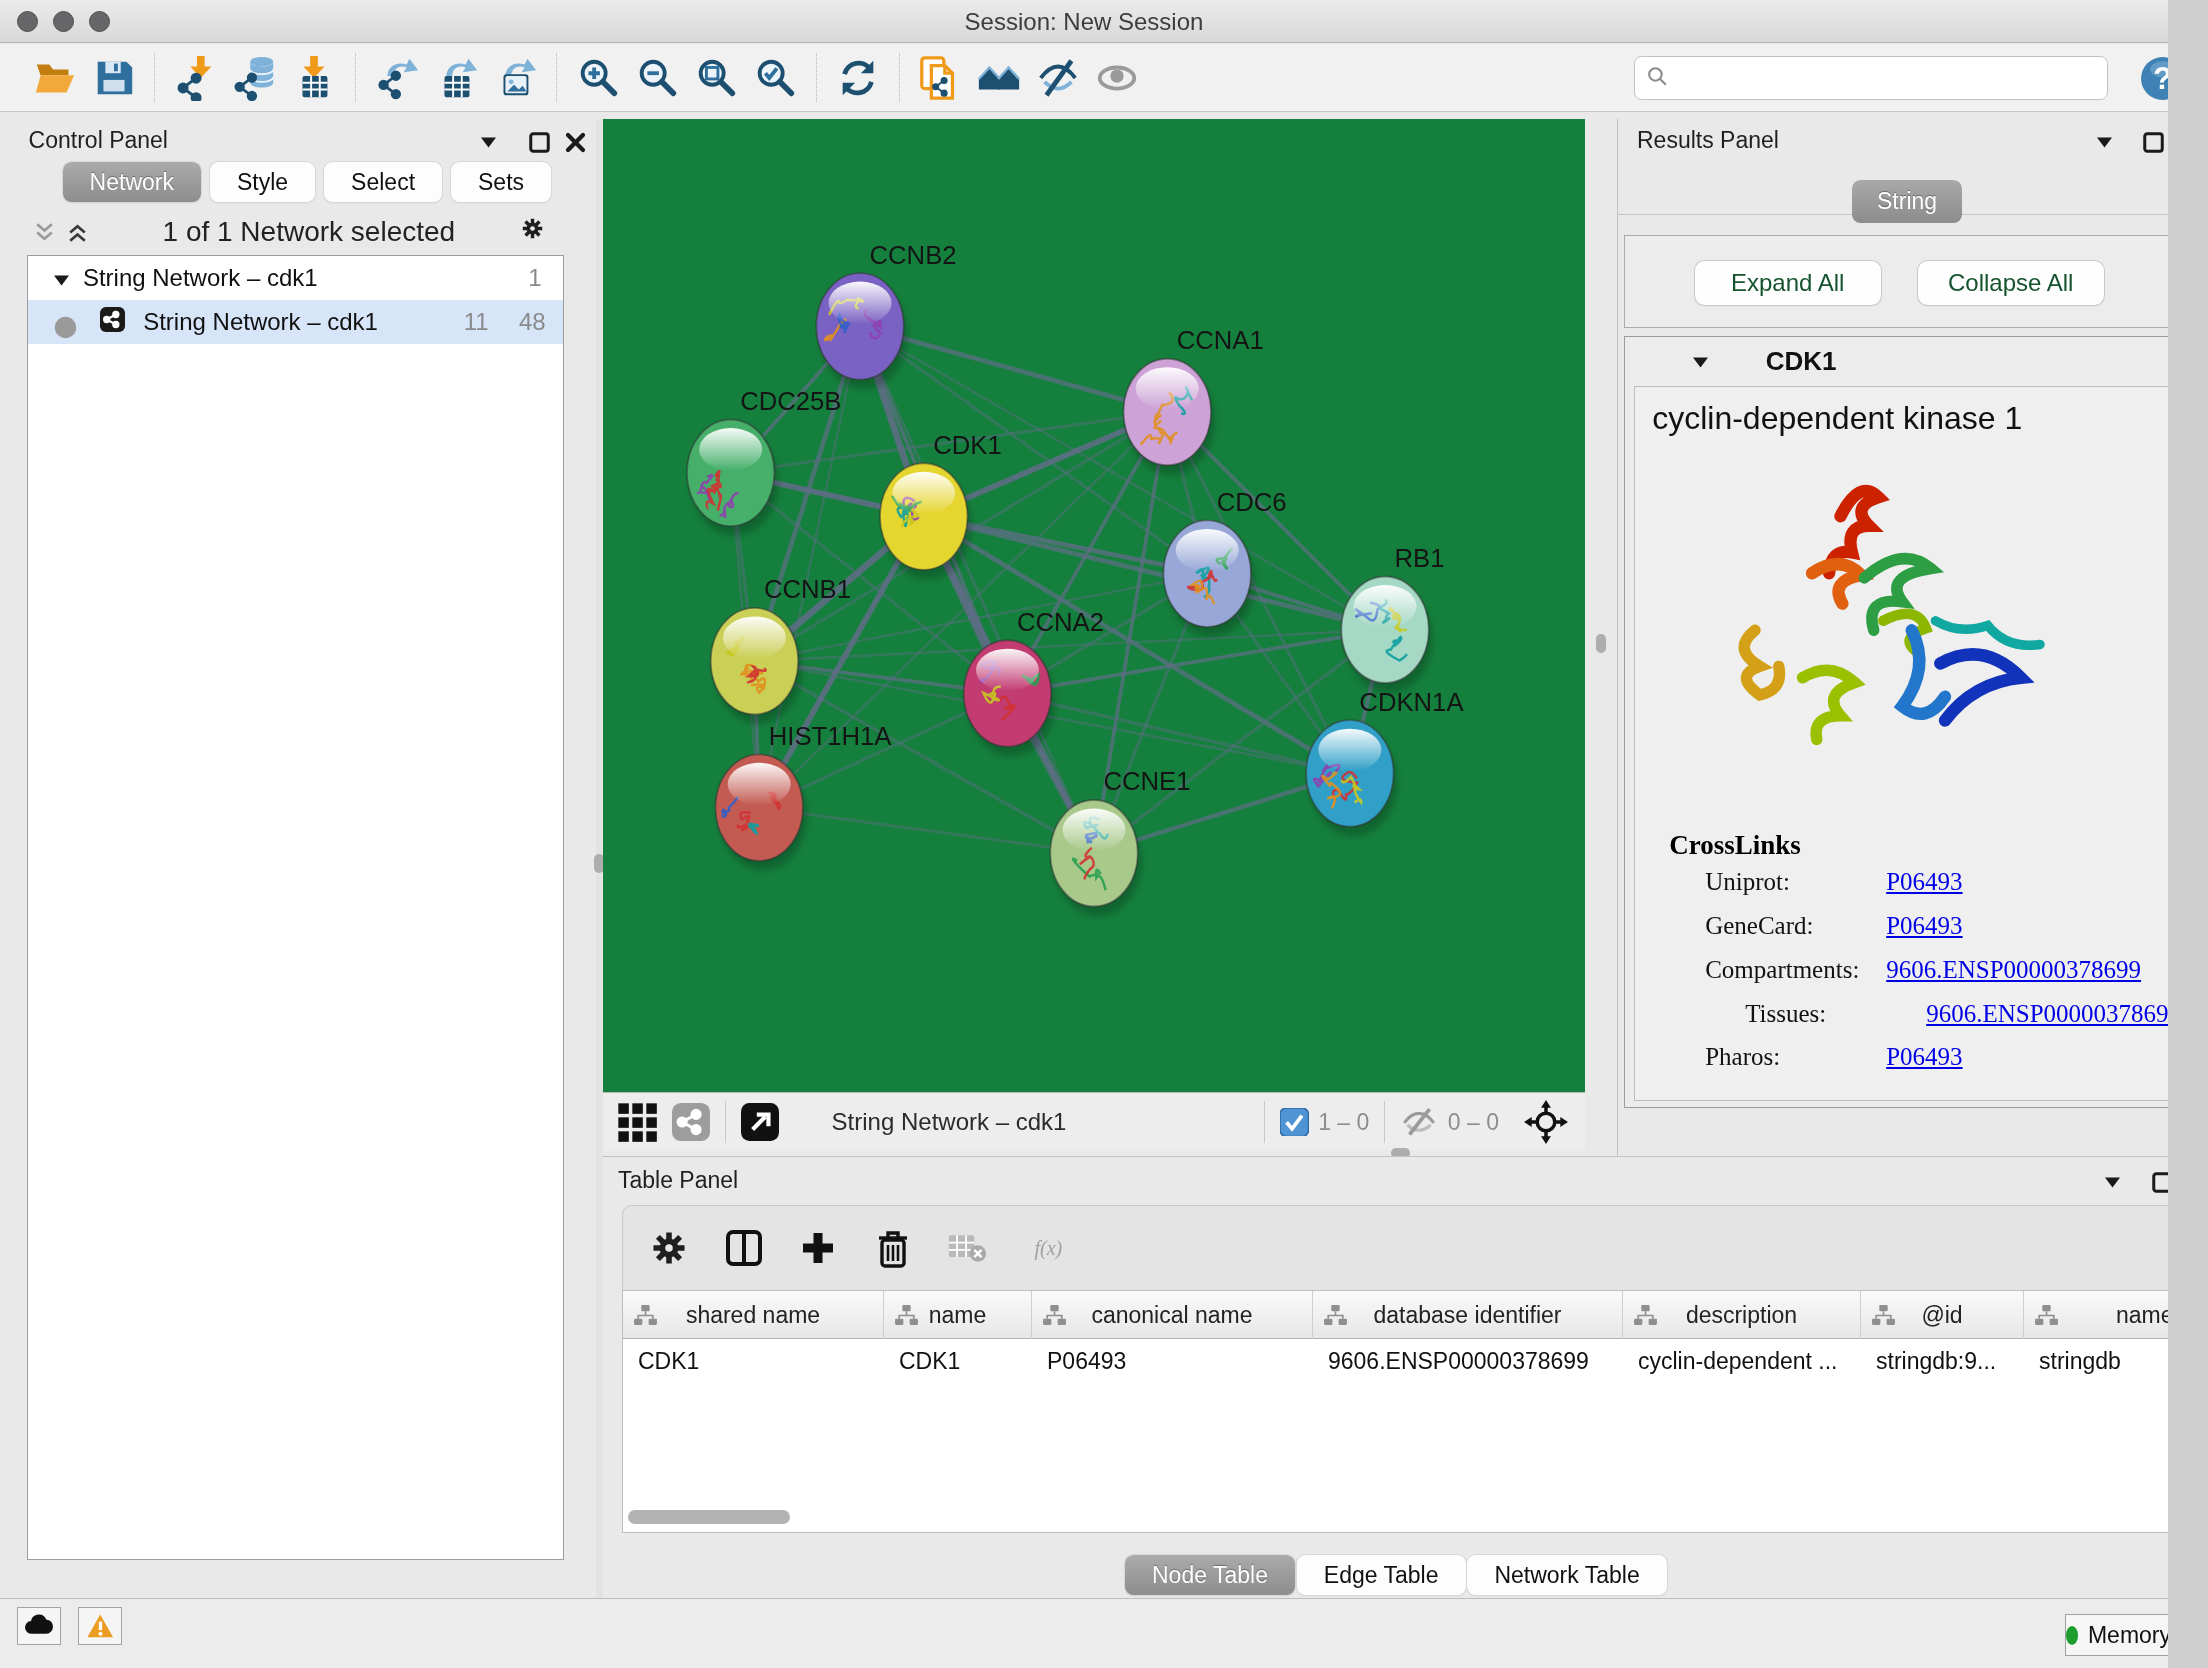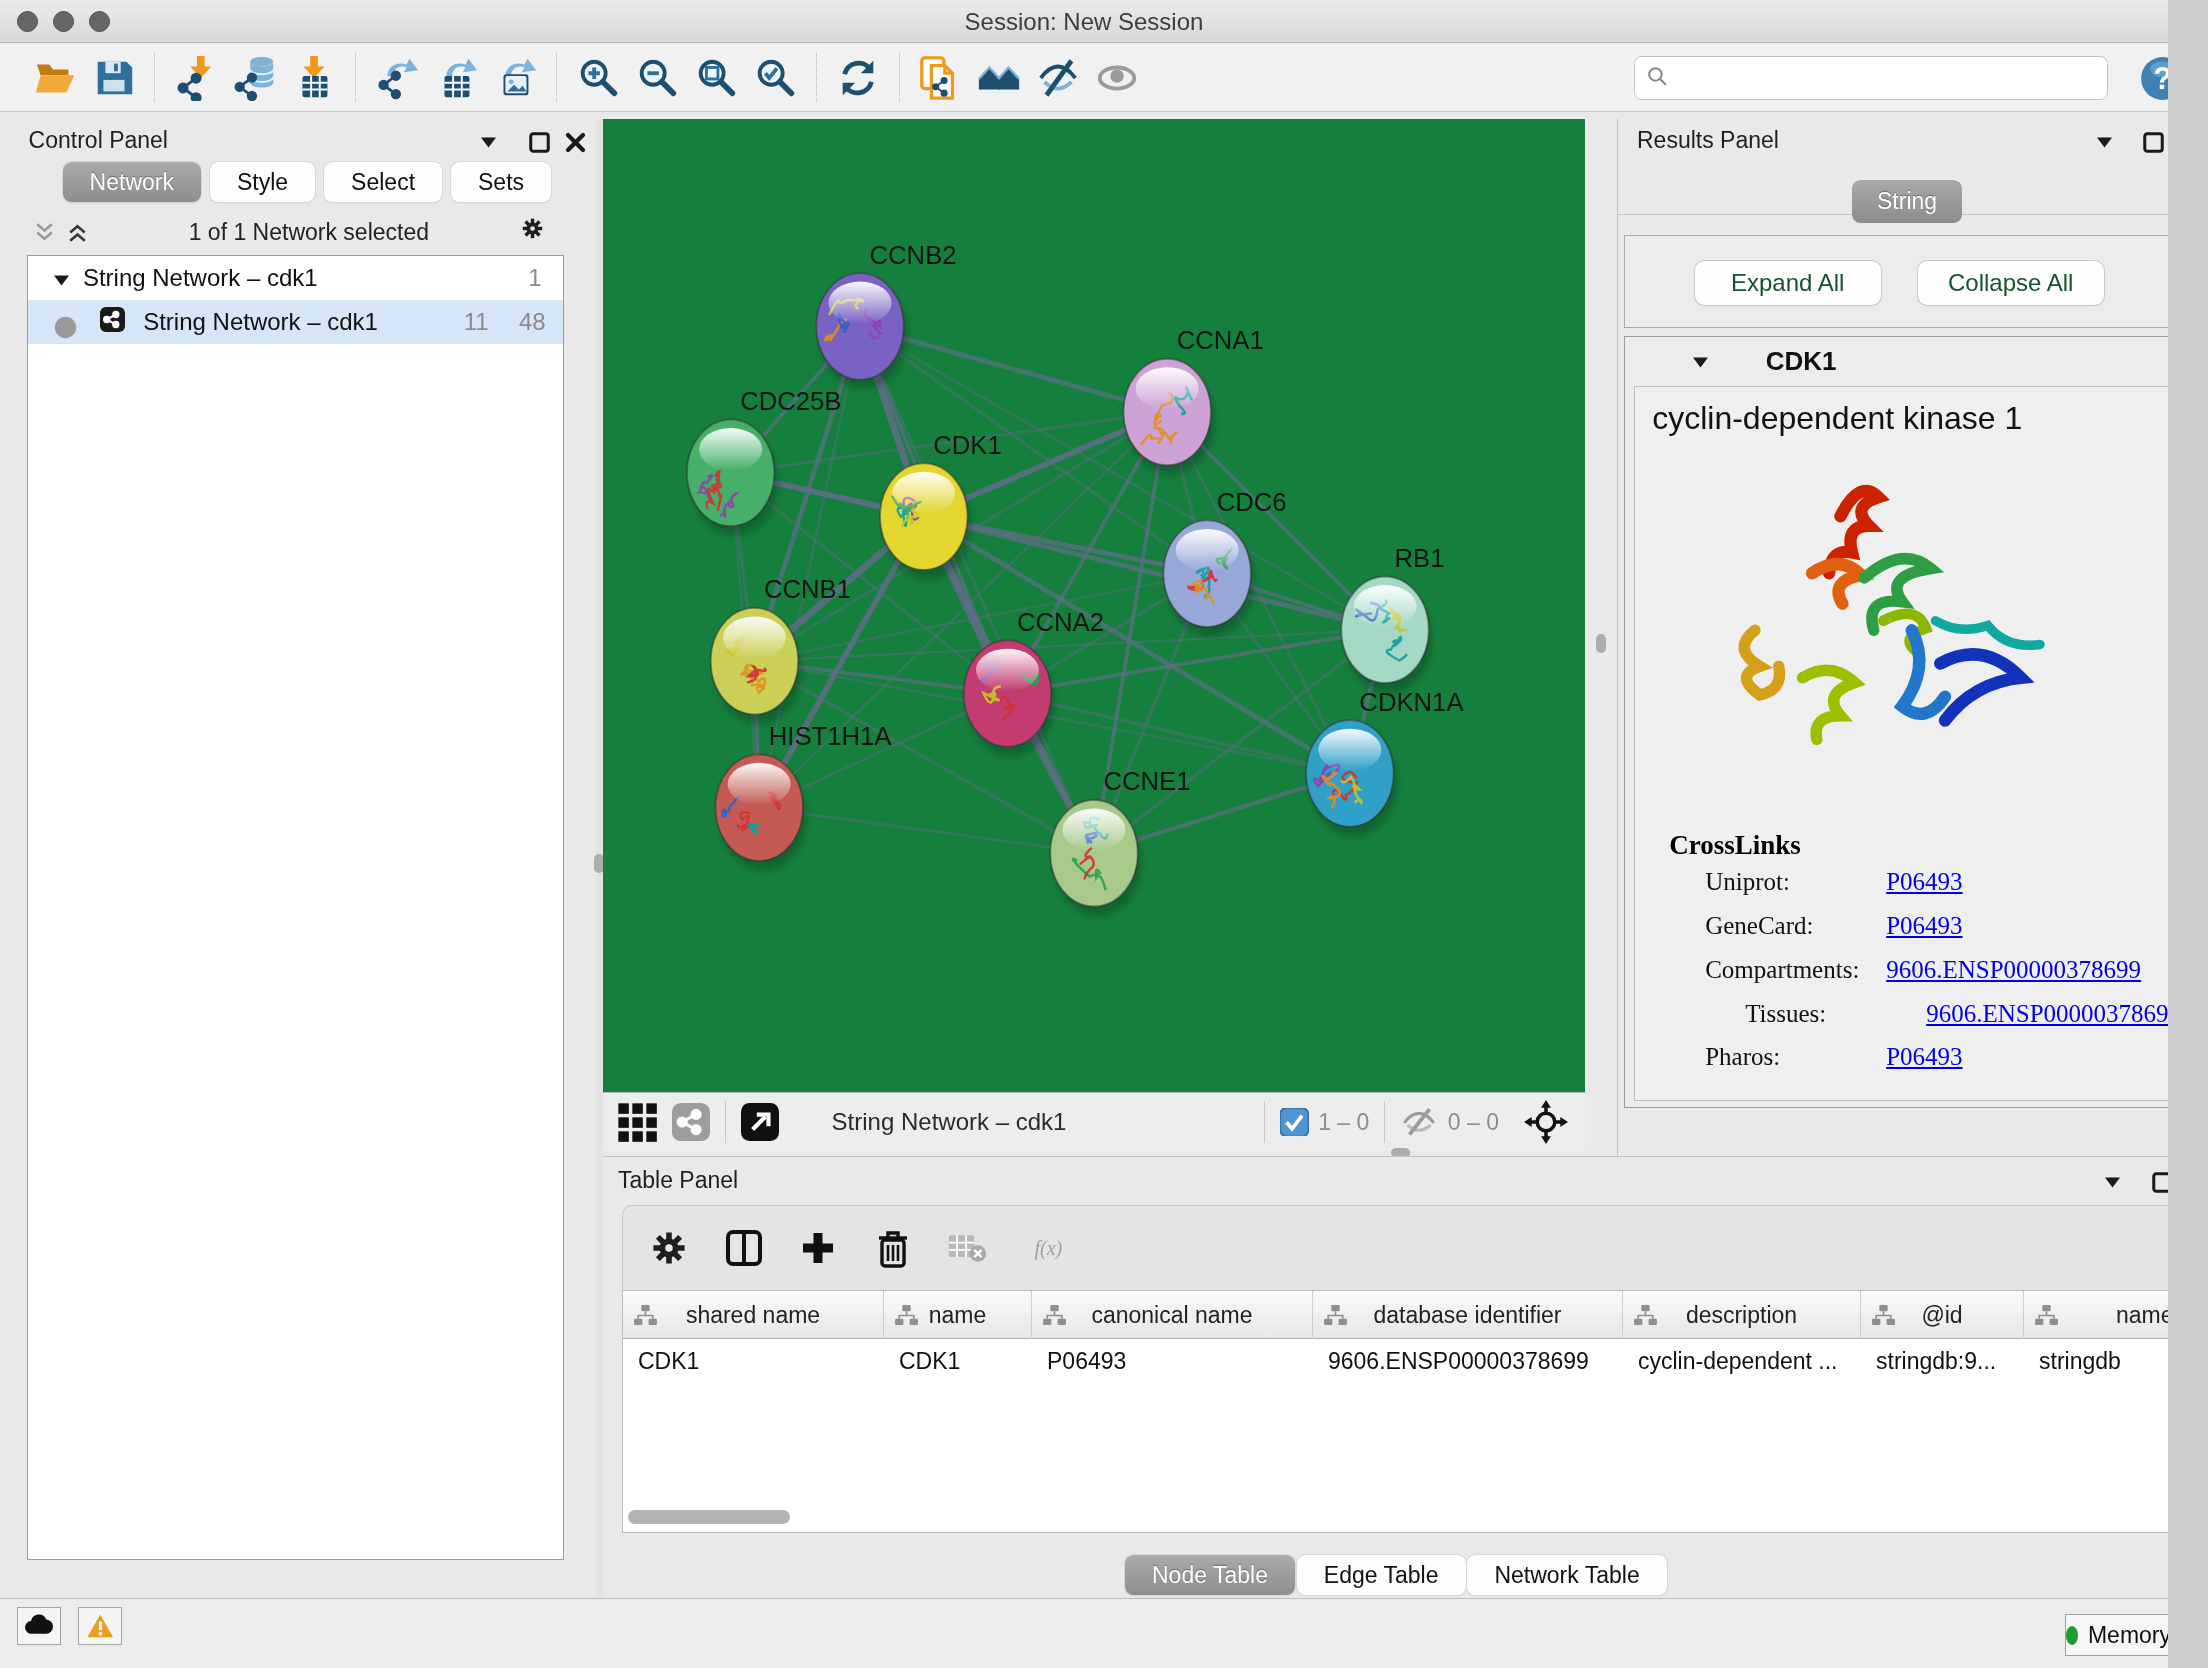--- a/index.html
+++ b/index.html
@@ -23,21 +23,21 @@
   
   .ptitle{font-size:23px;color:#1f1f1f;}
   .picon{width:25px;height:25px;display:inline-block;cursor:pointer;}
   .picon svg{width:25px;height:25px;}
   
   .cpanel{position:absolute;left:7.6px;top:119px;width:589px;height:1479px;background:#e9e9e9;}
   .lsplit{position:absolute;left:596px;top:119px;width:6.7px;height:1479px;background:#e3e3e3;}
   .tabs{display:flex;gap:9px;}
   .tab{height:40px;padding:0 27px;border-radius:8.6px;background:#fdfdfd;box-shadow:0 0 0 1px #d8d8d8, 0 1px 1.9px rgba(0,0,0,.12);font-size:23px;color:#111;display:flex;align-items:center;cursor:pointer;}
   .tab.active{background:linear-gradient(#ababab,#8d8d8d);color:#fff;text-shadow:0 -1px 1px rgba(0,0,0,.35);}
-  .listhdr{position:absolute;left:19px;top:90px;width:537px;height:46px;display:flex;align-items:center;font-size:23px;color:#222;}
+  .listhdr{position:absolute;left:19px;top:90px;width:537px;height:46px;display:flex;align-items:center;font-size:28px;color:#222;}
   .treebox{position:absolute;left:19px;top:136px;width:537px;height:1305px;background:#fff;border:1px solid #9c9c9c;}
   .trow{position:relative;height:44px;display:flex;align-items:center;font-size:24px;color:#111;cursor:pointer;}
   .trow.sel{background:#d7e5f8;}
   .tcount{position:absolute;color:#8a8a8a;font-size:24px;}
   
   .canvas{position:absolute;left:603px;top:119px;width:982px;height:973px;background:#15803d;}
   .netbar{position:absolute;left:603px;top:1092px;width:982px;height:59px;background:#ededed;border-top:1px solid #b8b8b8;display:flex;align-items:center;}
   .nbicon{display:flex;align-items:center;justify-content:center;cursor:pointer;}
   .netbar .vsep{width:1px;height:42px;background:#c9c9c9;margin:0 15px;}
   .netname{font-size:24px;color:#2b2b2b;}

